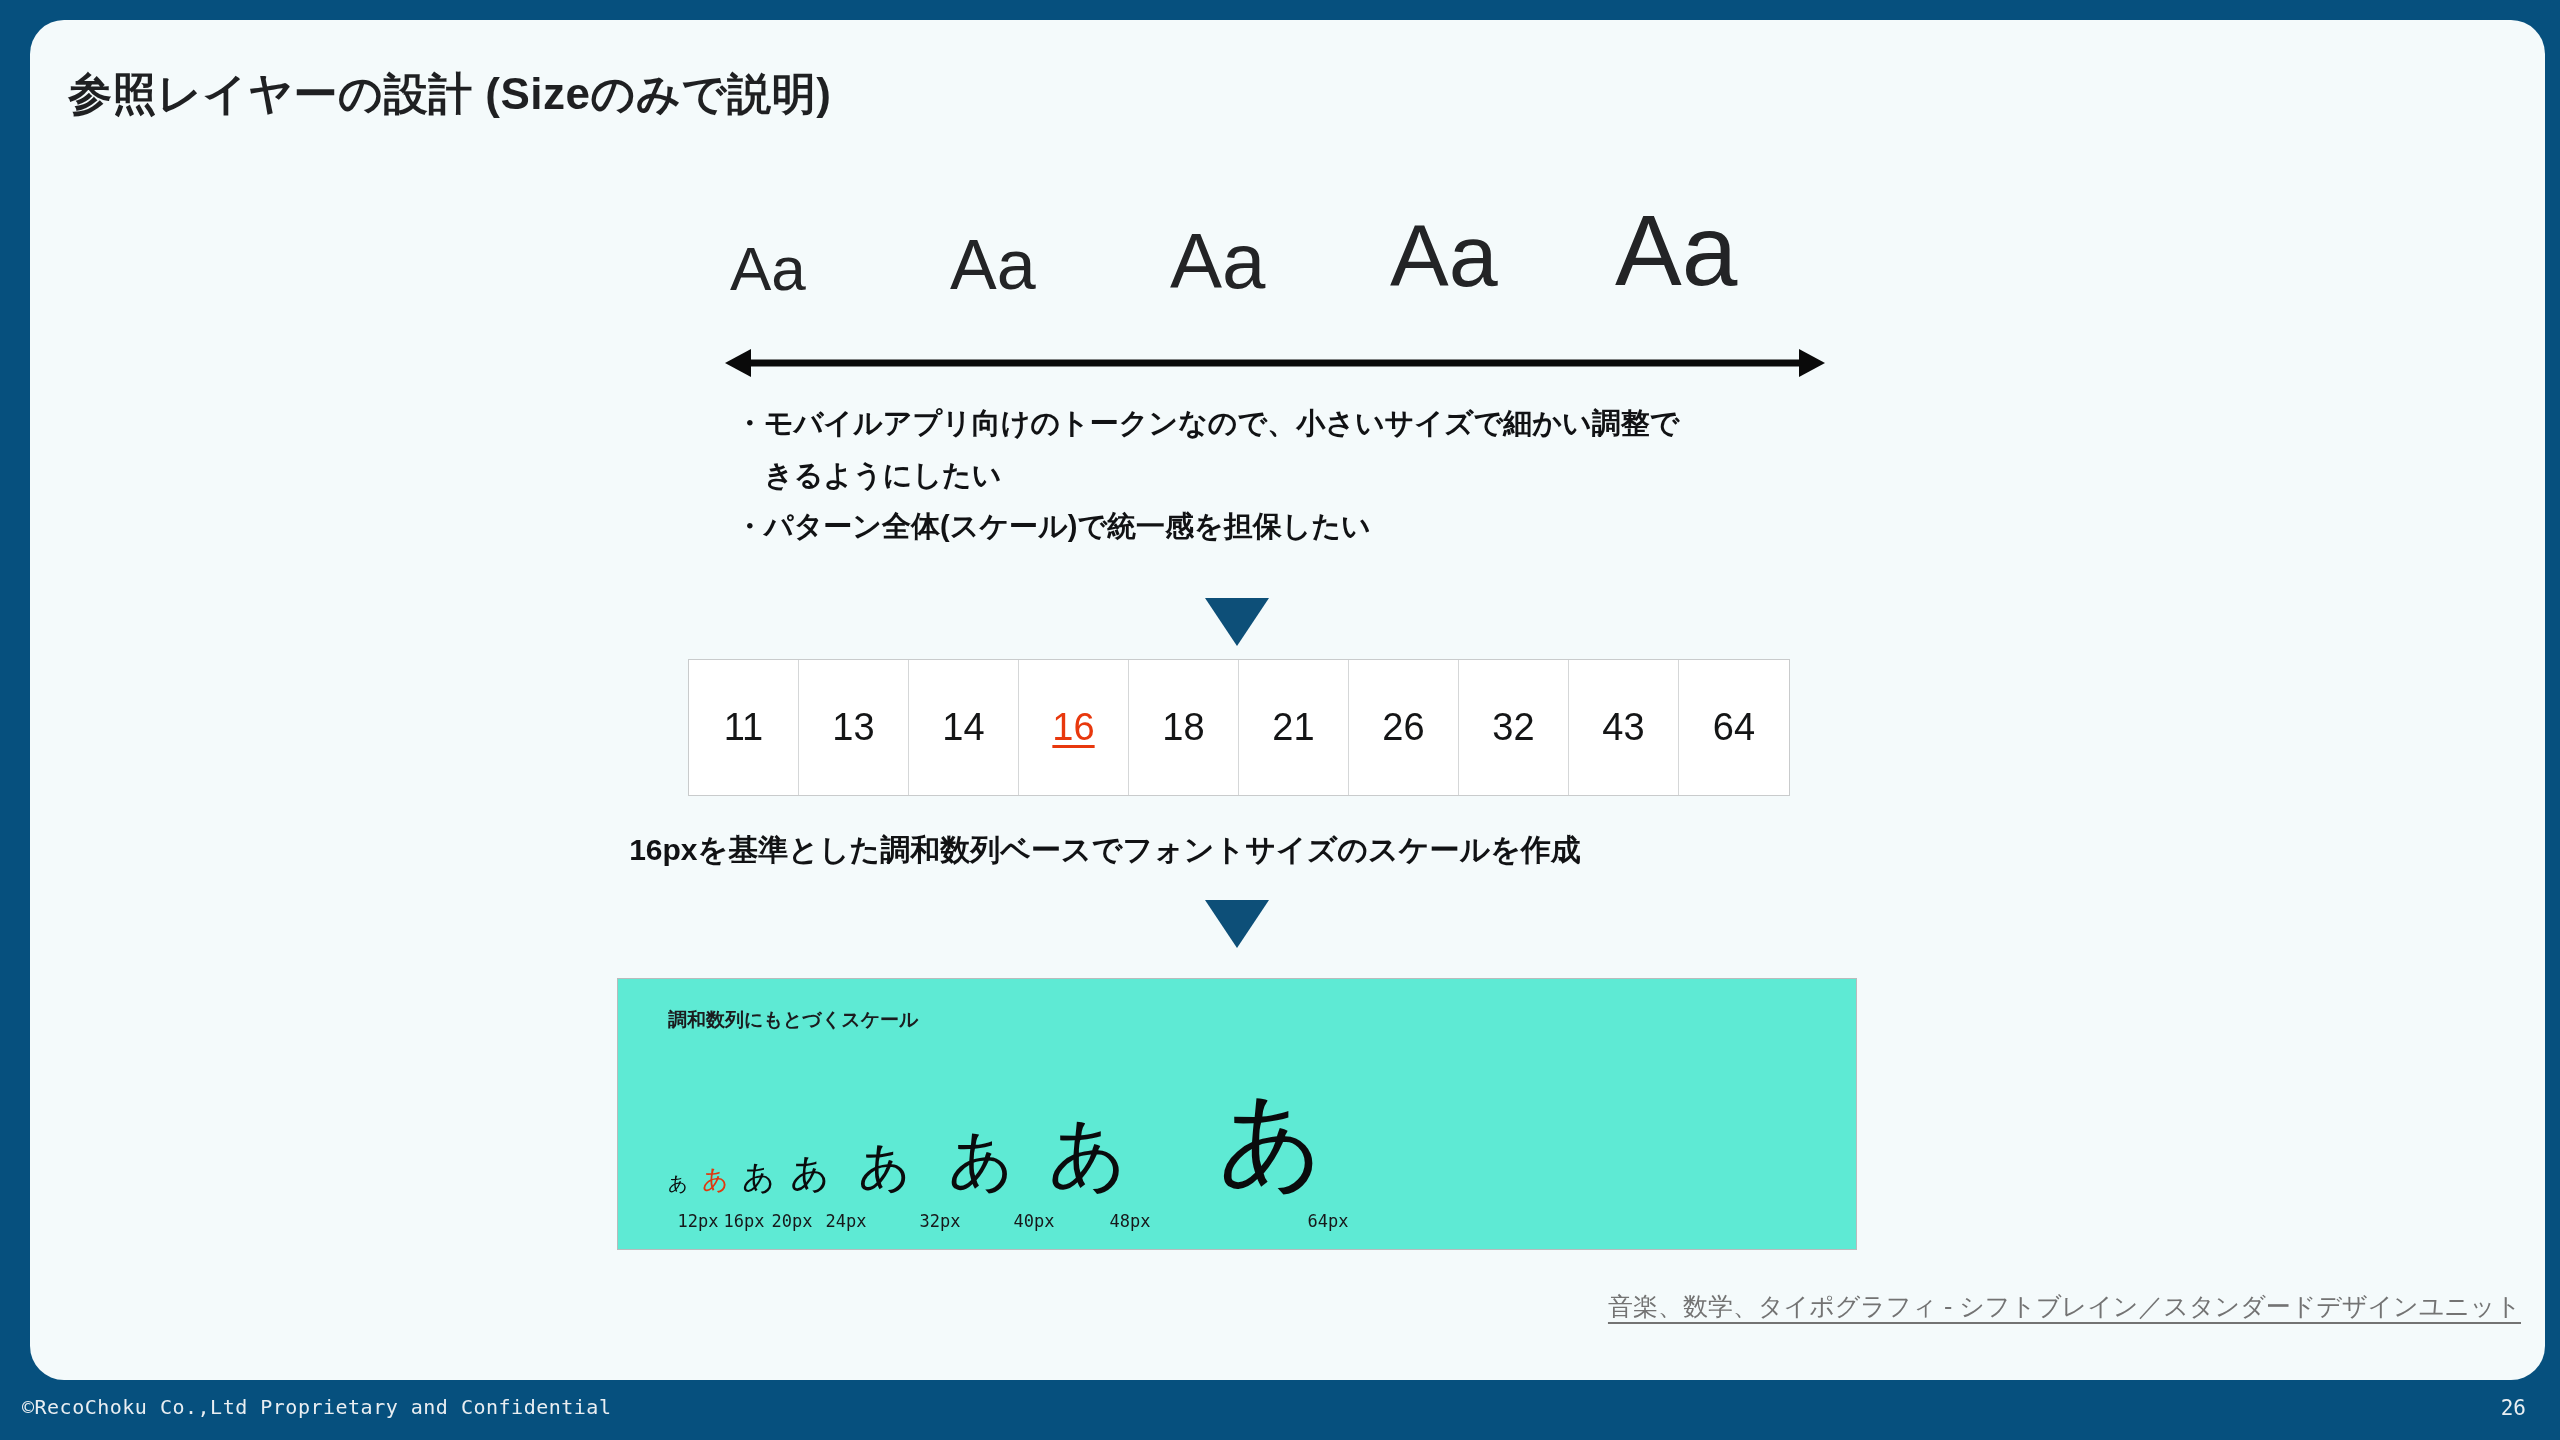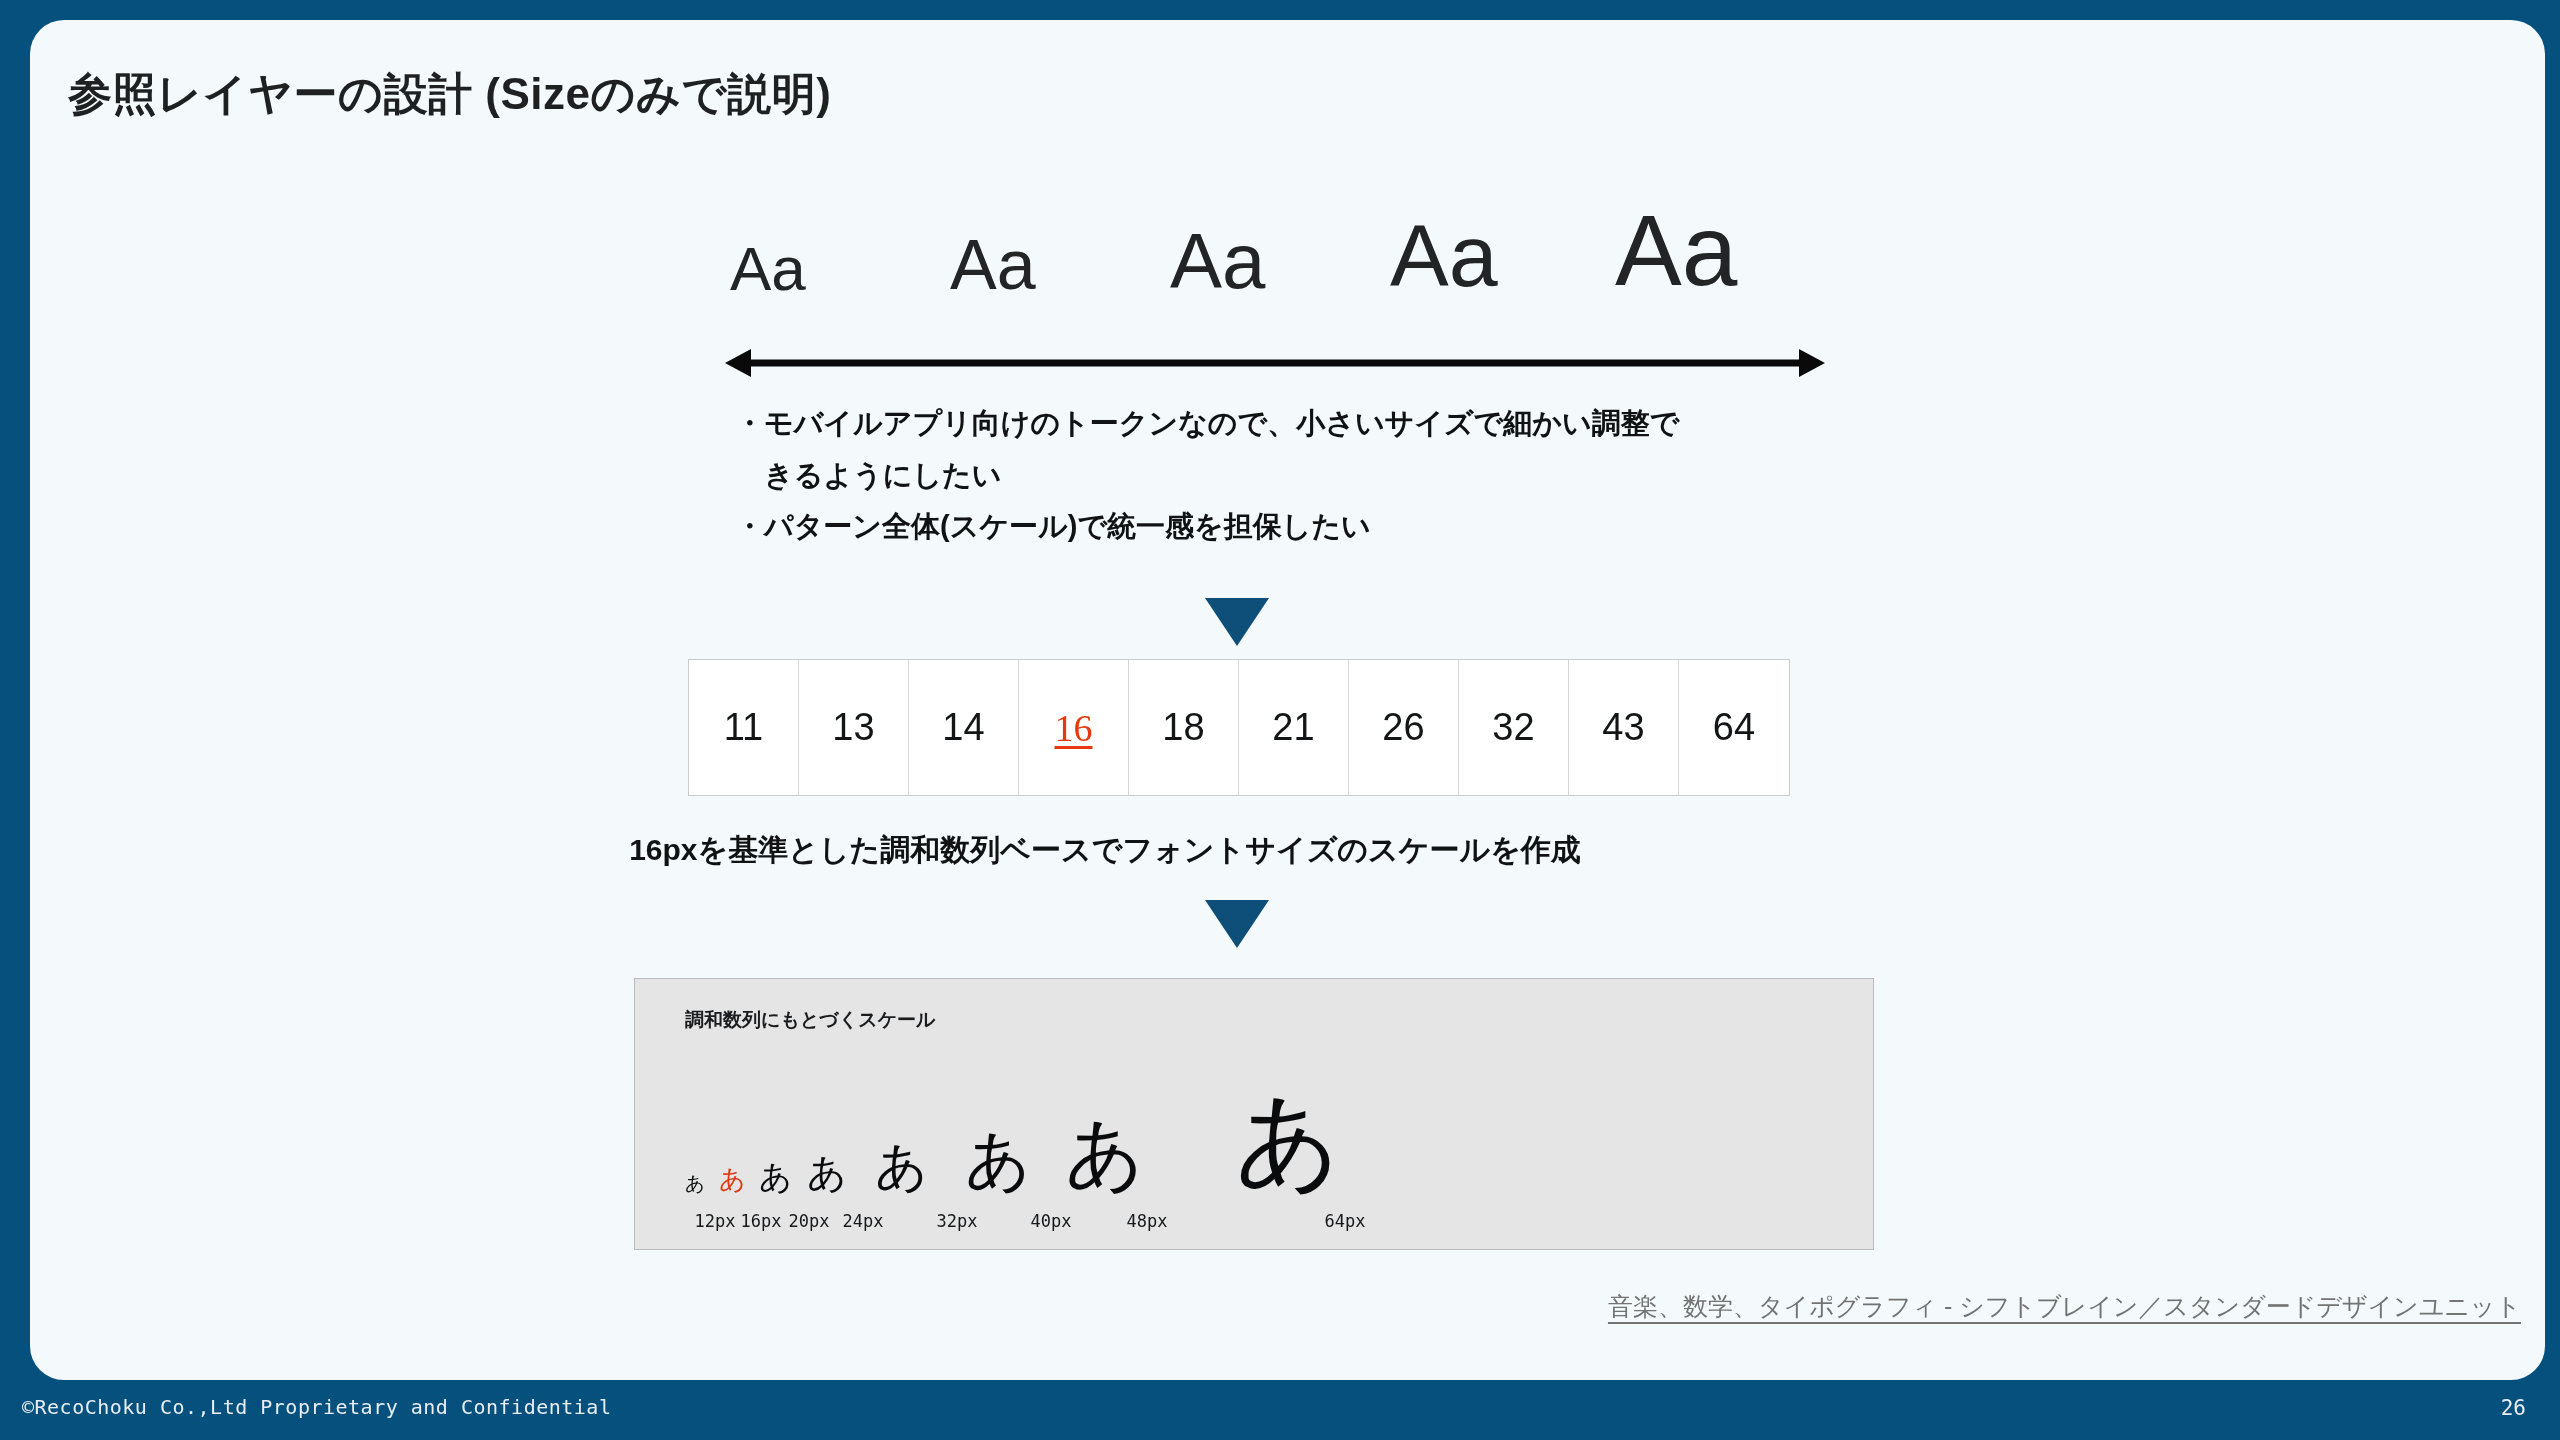--- a/index.html
+++ b/index.html
@@ -117,44 +117,43 @@
     border-right: 1px solid #d5d7d8;
     font-size: 38px;
     color: #141516;
     background: #ffffff;
   }
   .num-cell:last-child { border-right: none; }
   .num-cell.base {
     color: #e8380d;
     text-decoration: underline;
     text-underline-offset: 5px;
-    font-family: Liberation Serif, serif;
   }
 
   
   .table-caption {
     position: absolute;
     left: 0;
     top: 810px;
     width: 2162px;
     text-align: center;
     font-size: 30px;
     font-weight: bold;
     color: #111214;
   }
   .table-caption .inner { display: inline-block; margin-left: -12px; }
 
   
   .scale-panel {
     position: absolute;
-    left: 604px;
+    left: 587px;
     top: 958px;
     width: 1240px;
     height: 272px;
-    background: #e5e5e5;
+    background: #5eead4;
     border: 1px solid #b9bbbc;
   }
   .scale-panel-title {
     position: absolute;
     left: 50px;
     top: 28px;
     font-size: 19px;
     font-weight: bold;
     color: #1b1c1e;
   }

